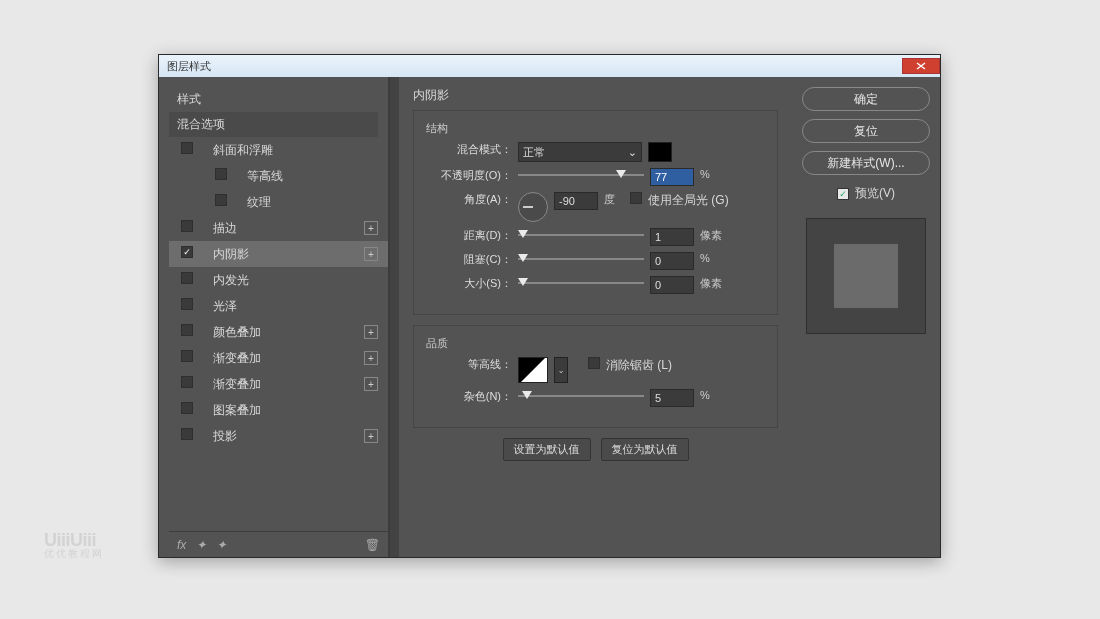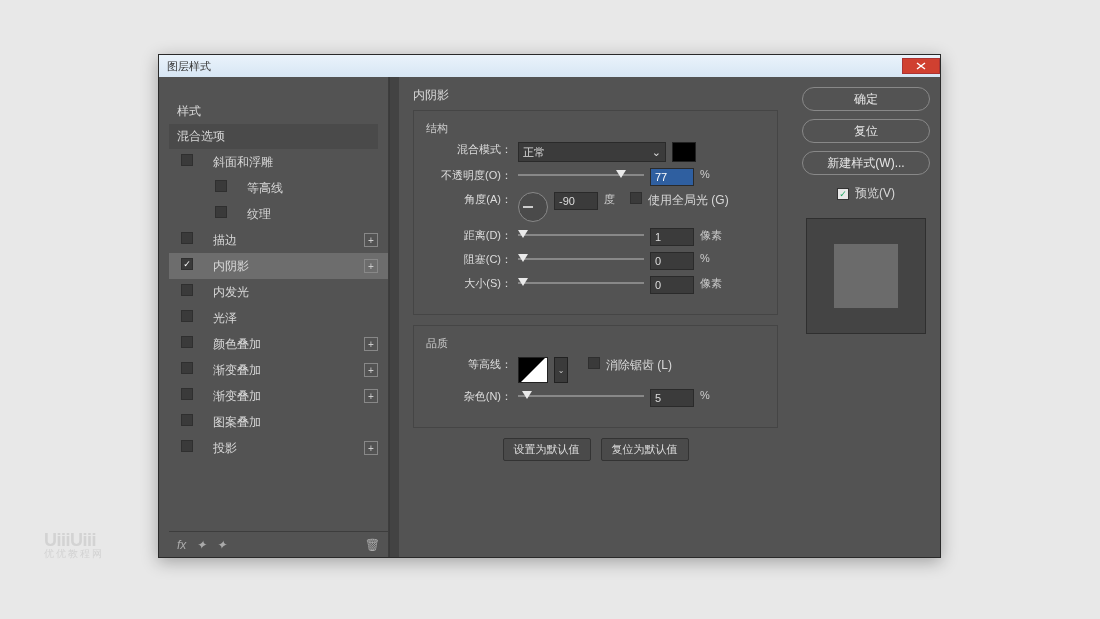--- a/index.html
+++ b/index.html
@@ -13,21 +13,21 @@
     height: 22px; display: flex; align-items: center; justify-content: space-between;
     padding: 0 0 0 8px; font-size: 11px; color: #333;
   }
   .closebtn {
     background: #d04030; width: 38px; height: 16px; display: flex;
     align-items: center; justify-content: center; color: #fff; font-size: 10px;
     border: 1px solid #a33; cursor: pointer;
   }
   .body { display: flex; height: calc(100% - 22px); background: #535353; color: #d8d8d8; font-size: 12px; }
   .left {
-    width: 230px; padding: 22px 0 0 10px; display: flex; flex-direction: column;
+    width: 230px; padding: 10px 0 0 10px; display: flex; flex-direction: column;
     border-right: 1px solid #3d3d3d;
   }
   .styleshdr { padding: 4px 8px; font-size: 12px; }
   .blendhdr { padding: 4px 8px; font-size: 12px; background: #4a4a4a; margin-right: 10px; }
   .effectlist { flex: 1; overflow: hidden; margin-right: 0; }
   .effectrow {
     display: flex; align-items: center; height: 26px; padding: 0 8px 0 12px;
     justify-content: space-between;
   }
   .effectrow.selected { background: #6d6d6d; }
@@ -51,21 +51,21 @@
   .scrolltrack { width: 10px; background: #434343; border-left: 1px solid #3a3a3a; }
 
   .center { flex: 1; padding: 10px 14px; }
   .sectitle { margin-bottom: 6px; font-size: 12px; color: #d8d8d8; }
   .groupbox { border: 1px solid #454545; border-radius: 0; padding: 10px 12px 14px 12px; margin-bottom: 10px; }
   .grouplabel { font-size: 11px; color: #ccc; margin-bottom: 6px; }
   .row { display: flex; margin: 6px 0; gap: 6px; }
   .rowlabel { width: 86px; text-align: right; font-size: 11px; color: #ddd; }
   .select {
     background: #3b3b3b; border: 1px solid #2a2a2a; color: #ddd; font-size: 11px;
-    height: 20px; width: 148px; padding: 0 4px; display: flex; align-items: center; justify-content: space-between;
+    height: 20px; width: 124px; padding: 0 4px; display: flex; align-items: center; justify-content: space-between;
   }
   .colorswatch { width: 24px; height: 20px; background: #000; border: 1px solid #222; }
   .slider {
     position: relative; height: 14px; flex: 0 0 126px; display: flex; align-items: center;
   }
   .track { height: 2px; background: #888; width: 100%; }
   .thumb {
     position: absolute; top: 2px; width: 0; height: 0;
     border-left: 5px solid transparent; border-right: 5px solid transparent;
     border-top: 8px solid #eaeaea;

